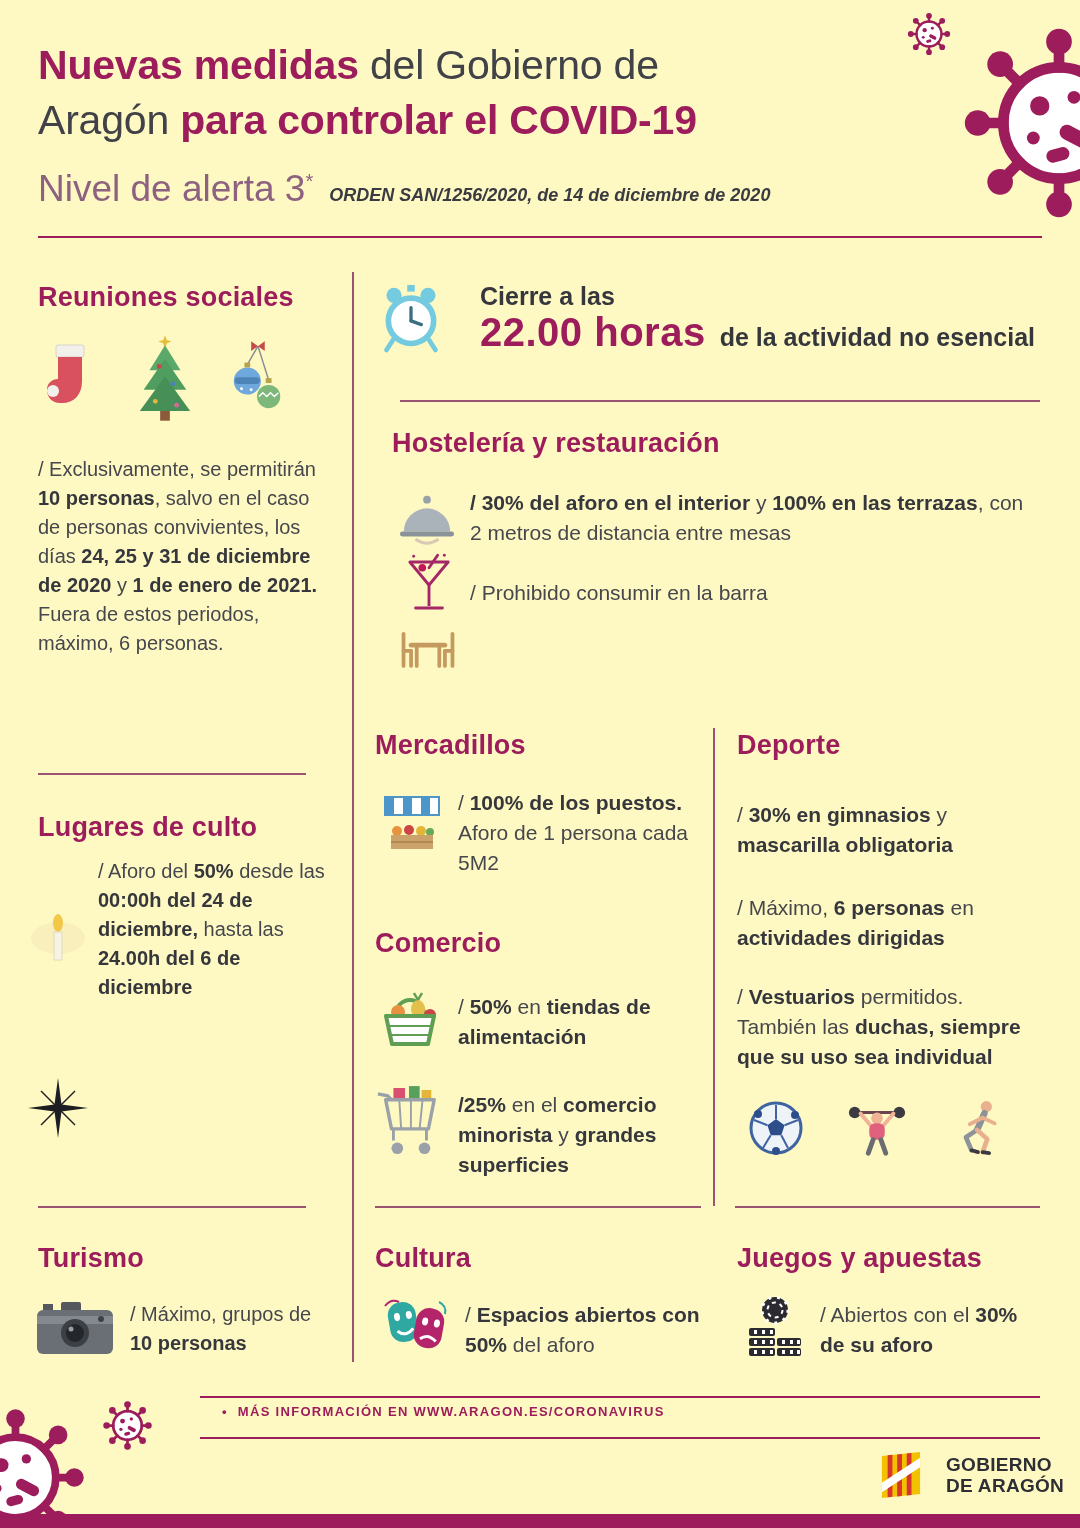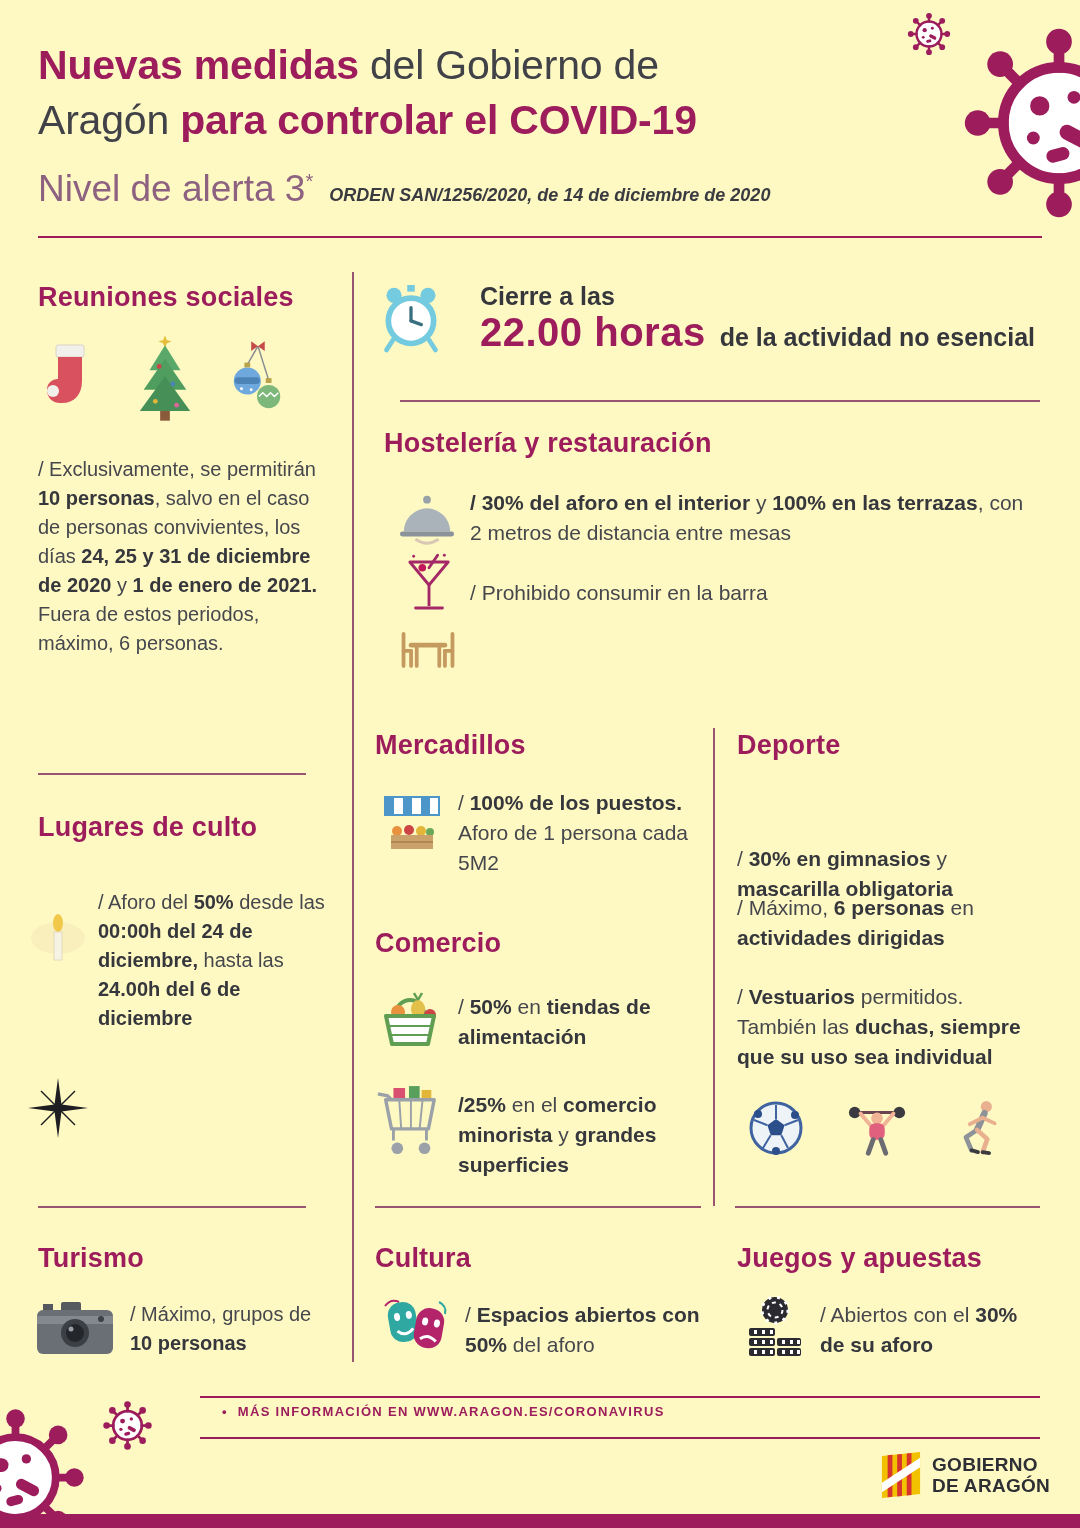--- a/index.html
+++ b/index.html
@@ -31,21 +31,21 @@
   .closure-l1{position:absolute;left:480px;top:282px;font-size:25px;font-weight:800;color:var(--text-strong);}
   .closure-l2{position:absolute;left:480px;top:310px;display:flex;align-items:baseline;}
   .closure-time{font-size:40px;font-weight:800;color:var(--accent);letter-spacing:0.5px;}
   .closure-rest{font-size:25px;font-weight:800;color:var(--text-strong);margin-left:14px;}
 
   .ic{position:absolute;}
 
   .footer-info{position:absolute;left:222px;top:1404px;display:flex;align-items:center;gap:10px;
     font-size:13px;letter-spacing:1.3px;color:var(--accent);font-weight:600;}
   .footer-info b{font-weight:800;}
-  .logo{position:absolute;left:880px;top:1452px;display:flex;align-items:center;gap:10px;}
+  .logo{position:absolute;left:880px;top:1452px;display:flex;align-items:center;gap:24px;}
   .logo-text{font-size:19px;font-weight:800;color:#2e2f34;line-height:21px;letter-spacing:0.3px;}
   .bottom-bar{position:absolute;left:0;top:1514px;width:1080px;height:14px;background:var(--accent);}
 
   .virus{position:absolute;color:var(--accent);}
 </style>
 </head>
 <body>
 
 <svg width="0" height="0" style="position:absolute" aria-hidden="true">
   <defs>
@@ -138,21 +138,21 @@
 
   <div class="rline" style="left:38px;top:773px;width:268px"></div>
 
   <div class="h1" style="left:38px;top:812px">Lugares de culto</div>
 
   <svg class="ic" style="left:28px;top:896px" width="60" height="80" viewBox="0 0 60 80">
     <ellipse cx="30" cy="42" rx="27" ry="16" fill="#f6e9b8" opacity="0.65"></ellipse>
     <ellipse cx="30" cy="27" rx="5" ry="9" fill="#f2c84b"></ellipse>
     <rect x="26" y="36" width="8" height="28" fill="#f7f3e4" stroke="#e4d9ba"></rect>
   </svg>
-  <div class="body" style="left:98px;top:888px;width:240px">/ Aforo del <b>50%</b>  desde las <b>00:00h del 24 de diciembre,</b> hasta las <b>24.00h del 6 de diciembre</b></div>
+  <div class="body" style="left:98px;top:857px;width:240px">/ Aforo del <b>50%</b>  desde las <b>00:00h del 24 de diciembre,</b> hasta las <b>24.00h del 6 de diciembre</b></div>
 
   <svg class="ic" style="left:26px;top:1076px" width="64" height="64" viewBox="0 0 64 64">
     <path d="M32 2 L35.5 28.5 L62 32 L35.5 35.5 L32 62 L28.5 35.5 L2 32 L28.5 28.5 Z" fill="#1e1e22"></path>
     <line x1="15" y1="15" x2="49" y2="49" stroke="#1e1e22" stroke-width="1.5"></line>
     <line x1="49" y1="15" x2="15" y2="49" stroke="#1e1e22" stroke-width="1.5"></line>
   </svg>
 
   <div class="rline" style="left:38px;top:1206px;width:268px"></div>
 
   <div class="h1" style="left:38px;top:1243px">Turismo</div>
@@ -181,21 +181,21 @@
     <line x1="35" y1="40" x2="46" y2="44" stroke="#3a6f80" stroke-width="3.5" stroke-linecap="round"></line>
   </svg>
   <div class="closure-l1">Cierre a las</div>
   <div class="closure-l2">
     <span class="closure-time">22.00 horas</span>
     <span class="closure-rest">de la actividad no esencial</span>
   </div>
 
   <div class="rline" style="left:400px;top:400px;width:640px"></div>
 
-  <div class="h1" style="left:384px;top:428px">Hostelería y restauración</div>
+  <div class="h1" style="left:392px;top:428px">Hostelería y restauración</div>
 
   <svg class="ic" style="left:398px;top:492px" width="58" height="54" viewBox="0 0 60 54">
     <circle cx="30" cy="7" r="4" fill="#98a1a8"></circle>
     <path d="M6,40 a24,24 0 0 1 48,0 z" fill="#aab3ba"></path>
     <rect x="2" y="40" width="56" height="5" rx="2.5" fill="#8a939a"></rect>
     <path d="M18,48 q12,8 24,0" stroke="#d9c8b4" stroke-width="3" fill="none"></path>
   </svg>
   <div class="body md" style="left:470px;top:488px;width:560px"><b>/ 30% del aforo en el interior</b> y <b>100% en las terrazas</b>, con 2 metros de distancia entre mesas</div>
 
   <svg class="ic" style="left:406px;top:552px" width="46" height="66" viewBox="0 0 48 68">
@@ -264,21 +264,21 @@
     <line x1="20" y1="44" x2="20" y2="56" stroke="#9aa1a8" stroke-width="3"></line>
       <line x1="54" y1="44" x2="54" y2="56" stroke="#9aa1a8" stroke-width="3"></line>
     <circle cx="24" cy="64" r="6" fill="#9aa1a8"></circle>
       <circle cx="52" cy="64" r="6" fill="#9aa1a8"></circle>
   </svg>
   <div class="body md" style="left:458px;top:1090px;width:245px"><b>/25%</b> en el <b>comercio minorista</b> y <b>grandes superficies</b></div>
 
   <div class="vline" style="left:713px;top:728px;height:478px"></div>
 
   <div class="h1" style="left:737px;top:730px">Deporte</div>
-  <div class="body md" style="left:737px;top:844px;width:295px">/ <b>30% en gimnasios</b> y <b>mascarilla obligatoria</b></div>
+  <div class="body md" style="left:737px;top:800px;width:295px">/ <b>30% en gimnasios</b> y <b>mascarilla obligatoria</b></div>
   <div class="body md" style="left:737px;top:893px;width:295px">/ Máximo, <b>6 personas</b> en <b>actividades dirigidas</b></div>
   <div class="body md" style="left:737px;top:982px;width:300px">/ <b>Vestuarios</b> permitidos. También las <b>duchas, siempre que su uso sea individual</b></div>
 
   <svg class="ic" style="left:748px;top:1100px" width="56" height="56" viewBox="0 0 56 56">
     <circle cx="28" cy="28" r="25" fill="#eef3f8" stroke="#3f63a0" stroke-width="3"></circle>
     <polygon points="28,19 36.6,25.2 33.3,35.3 22.7,35.3 19.4,25.2" fill="#2c4f8c"></polygon>
     <g stroke="#3f63a0" stroke-width="2">
       <line x1="28" y1="19" x2="28" y2="5"></line>
         <line x1="36.6" y1="25.2" x2="50" y2="20"></line>
       <line x1="33.3" y1="35.3" x2="40" y2="48"></line>

